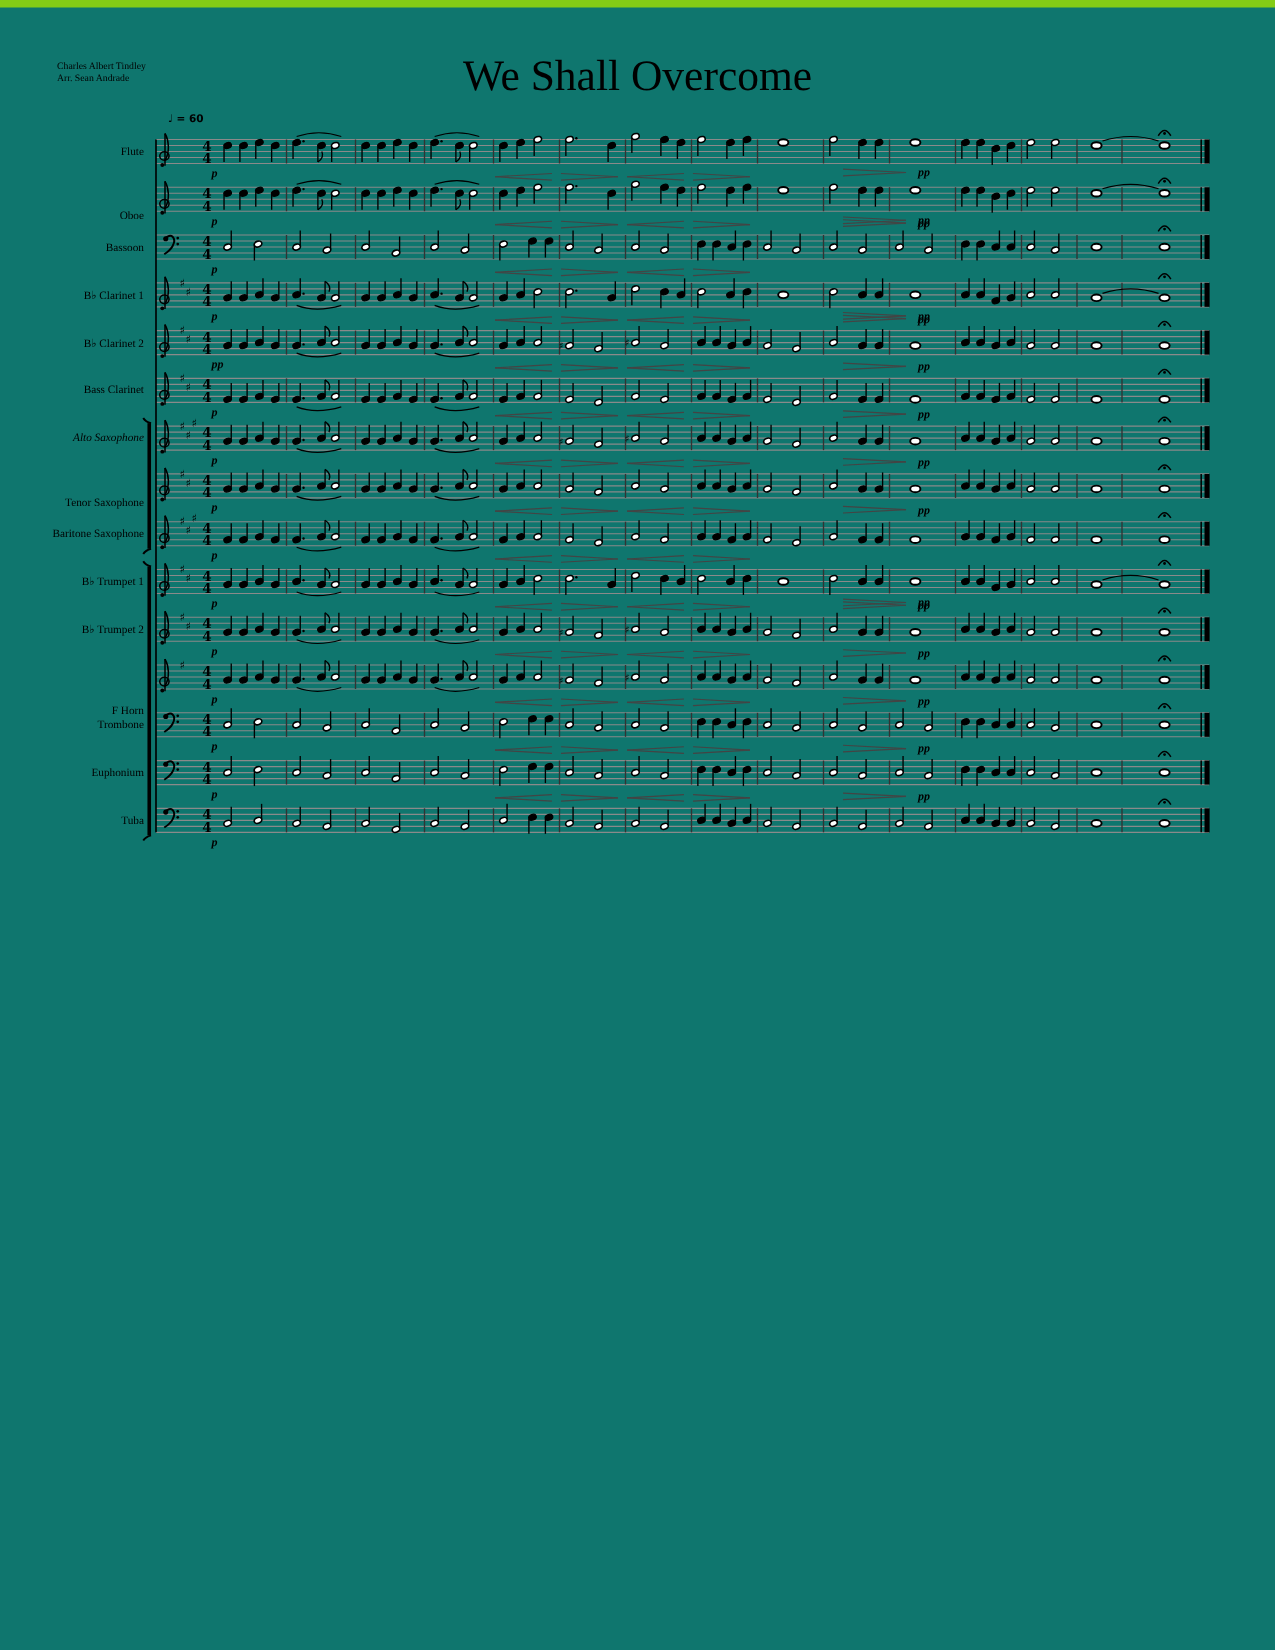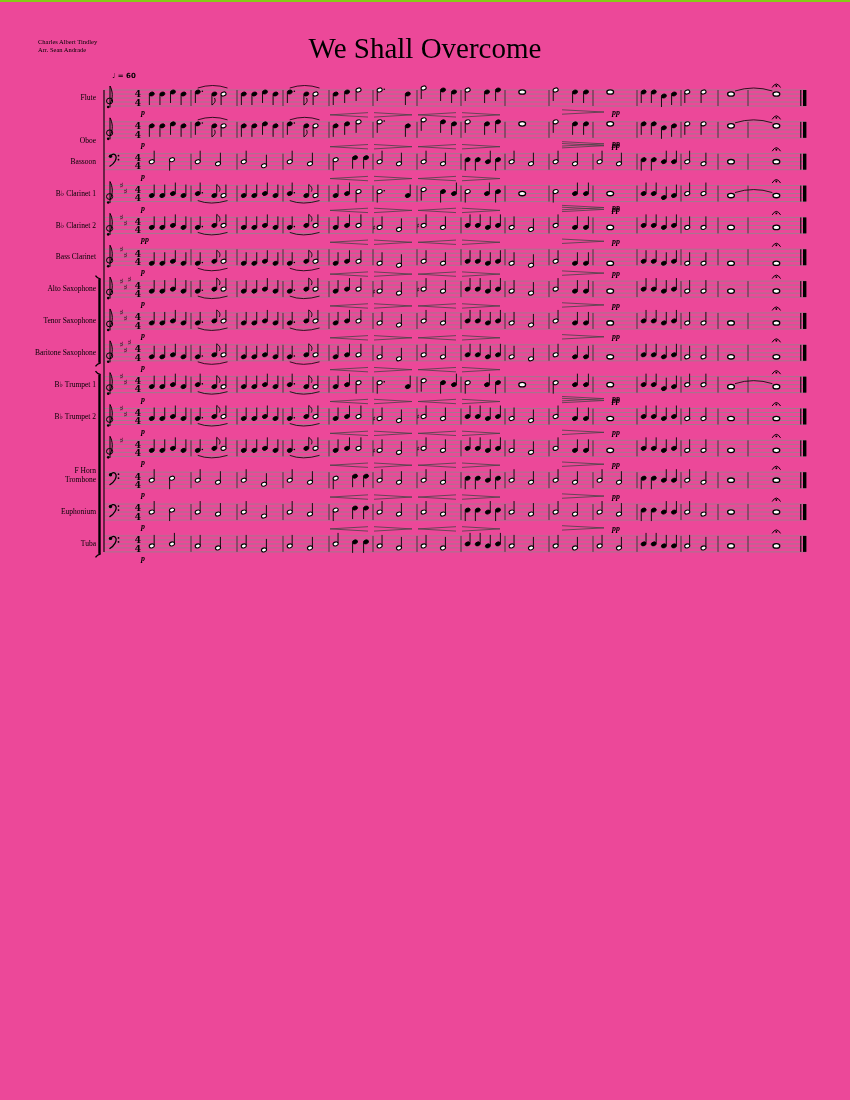--- a/index.html
+++ b/index.html
@@ -1,18 +1,18 @@
 <!DOCTYPE html>
 <html><head>
 <meta charset="utf-8">
 <style>
   html,body{margin:0;padding:0;}
   body{width:850px;height:1100px;background:#ffffff;position:relative;
        font-family:"Liberation Serif",serif;color:#000;overflow:hidden;}
-  .page{position:absolute;inset:0;background:#ec4899;border-top:2px solid #84cc16;}
+  .page{position:absolute;inset:0;background:#0f766e;border-top:5px solid #84cc16;}
   .credits{position:absolute;left:38px;top:36px;font-size:6.5px;line-height:7.5px;
            font-family:"Liberation Serif",serif;}
   .title{position:absolute;top:30px;left:0;width:850px;text-align:center;margin:0;
          font-size:29px;font-weight:400;font-family:"Liberation Serif",serif;}
   .tempo{position:absolute;left:112px;top:70px;font-size:7px;font-weight:bold;
          font-family:"DejaVu Sans",sans-serif;}
   .ilabel{position:absolute;left:4px;width:92px;text-align:right;font-size:7.5px;
           line-height:9px;font-family:"Liberation Serif",serif;white-space:nowrap;}
   #score-svg{position:absolute;left:0;top:0;}
 </style>
@@ -3022,22 +3022,22 @@
       </g>
     </svg>
 
   <div>
     <div class="ilabel" style="top: 91.2px;">Flute</div>
     <div class="ilabel" style="top: 134px;">Oboe</div>
     <div class="ilabel" style="top: 154.9px;">Bassoon</div>
     <div class="ilabel" style="top: 186.75px;">B♭ Clarinet 1</div>
     <div class="ilabel" style="top: 218.6px;">B♭ Clarinet 2</div>
     <div class="ilabel" style="top: 250.45px;">Bass Clarinet</div>
-    <div class="ilabel" style="top: 282.3px;">Alto Saxophone</div>
-    <div class="ilabel" style="top: 314px;">Tenor Saxophone</div>
+    <div class="ilabel" style="top: 282.3px; font-style: italic;">Alto Saxophone</div>
+    <div class="ilabel" style="top: 325px;">Tenor Saxophone</div>
     <div class="ilabel" style="top: 346px;">Baritone Saxophone</div>
     <div class="ilabel" style="top: 377.85px;">B♭ Trumpet 1</div>
     <div class="ilabel" style="top: 409.7px;">B♭ Trumpet 2</div>
     <div class="ilabel" style="top: 464px;">F Horn</div>
     <div class="ilabel" style="top: 473.4px;">Trombone</div>
     <div class="ilabel" style="top: 505.25px;">Euphonium</div>
     <div class="ilabel" style="top: 537.1px;">Tuba</div>
   </div>
 </div>
 

